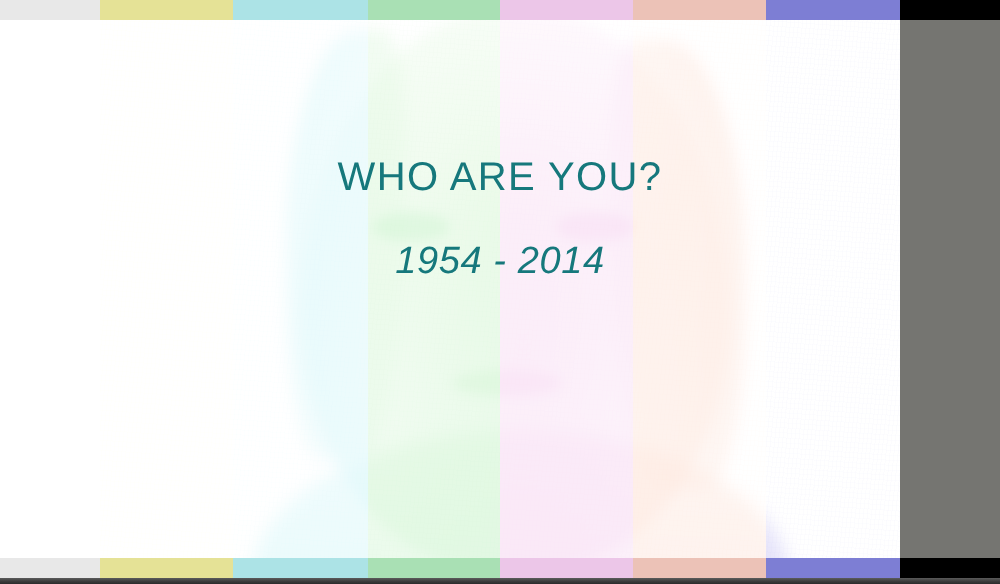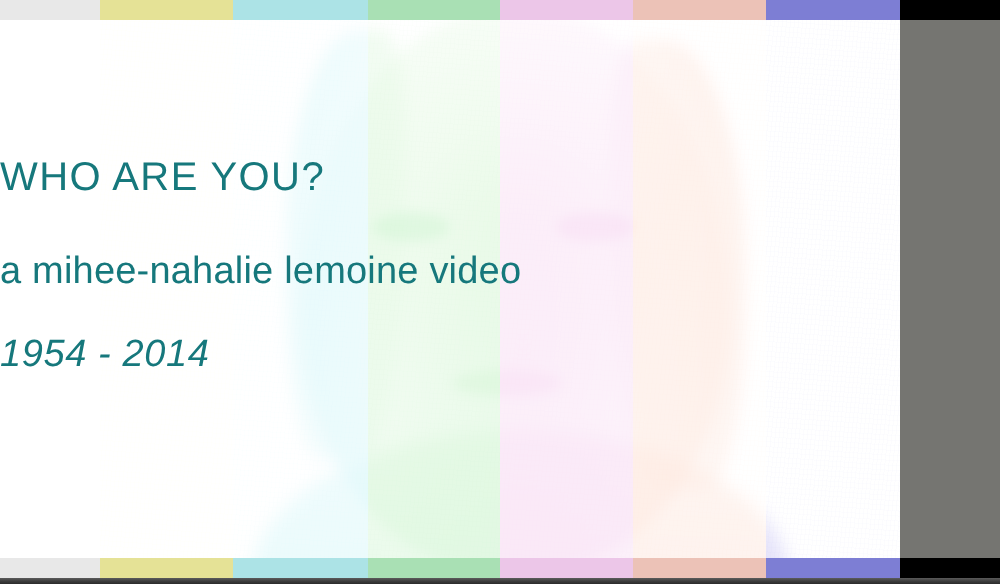--- a/index.html
+++ b/index.html
@@ -139,21 +139,21 @@
     position: absolute;
     inset: 0;
     z-index: 8;
     display: flex;
     flex-direction: column;
     align-items: center;
     pointer-events: none;
   }
   .title-line {
     width: 100%;
-    text-align: left;
+    text-align: center;
     color: #16787c;
     font-family: "Liberation Sans", sans-serif;
     font-weight: 400;
     letter-spacing: 0.5px;
     text-rendering: geometricPrecision;
     white-space: nowrap;
   }
   .line-headline {
     margin-top: 155px;
     font-size: 40px;
@@ -217,17 +217,16 @@
       <div class="strip-seg" style="width: 133px; background: rgb(236, 198, 232);"></div>
       <div class="strip-seg" style="width: 133px; background: rgb(236, 194, 183);"></div>
       <div class="strip-seg" style="width: 134px; background: rgb(125, 126, 212);"></div>
       <div class="strip-seg" style="width: 100px; background: rgb(0, 0, 0);"></div>
     </div>
 
   <div class="bottom-line"></div>
 
   <div class="titles">
     <div class="title-line line-headline" style="color: rgb(22, 120, 124);">WHO ARE YOU?</div>
-    <div class="title-line line-credit" style="color: rgb(22, 120, 124);">a mihee-nahalie lemoine video</div>
     <div class="title-line line-years" style="color: rgb(22, 120, 124);">1954 - 2014</div>
   </div>
 
 </div>
 
 </body></html>

